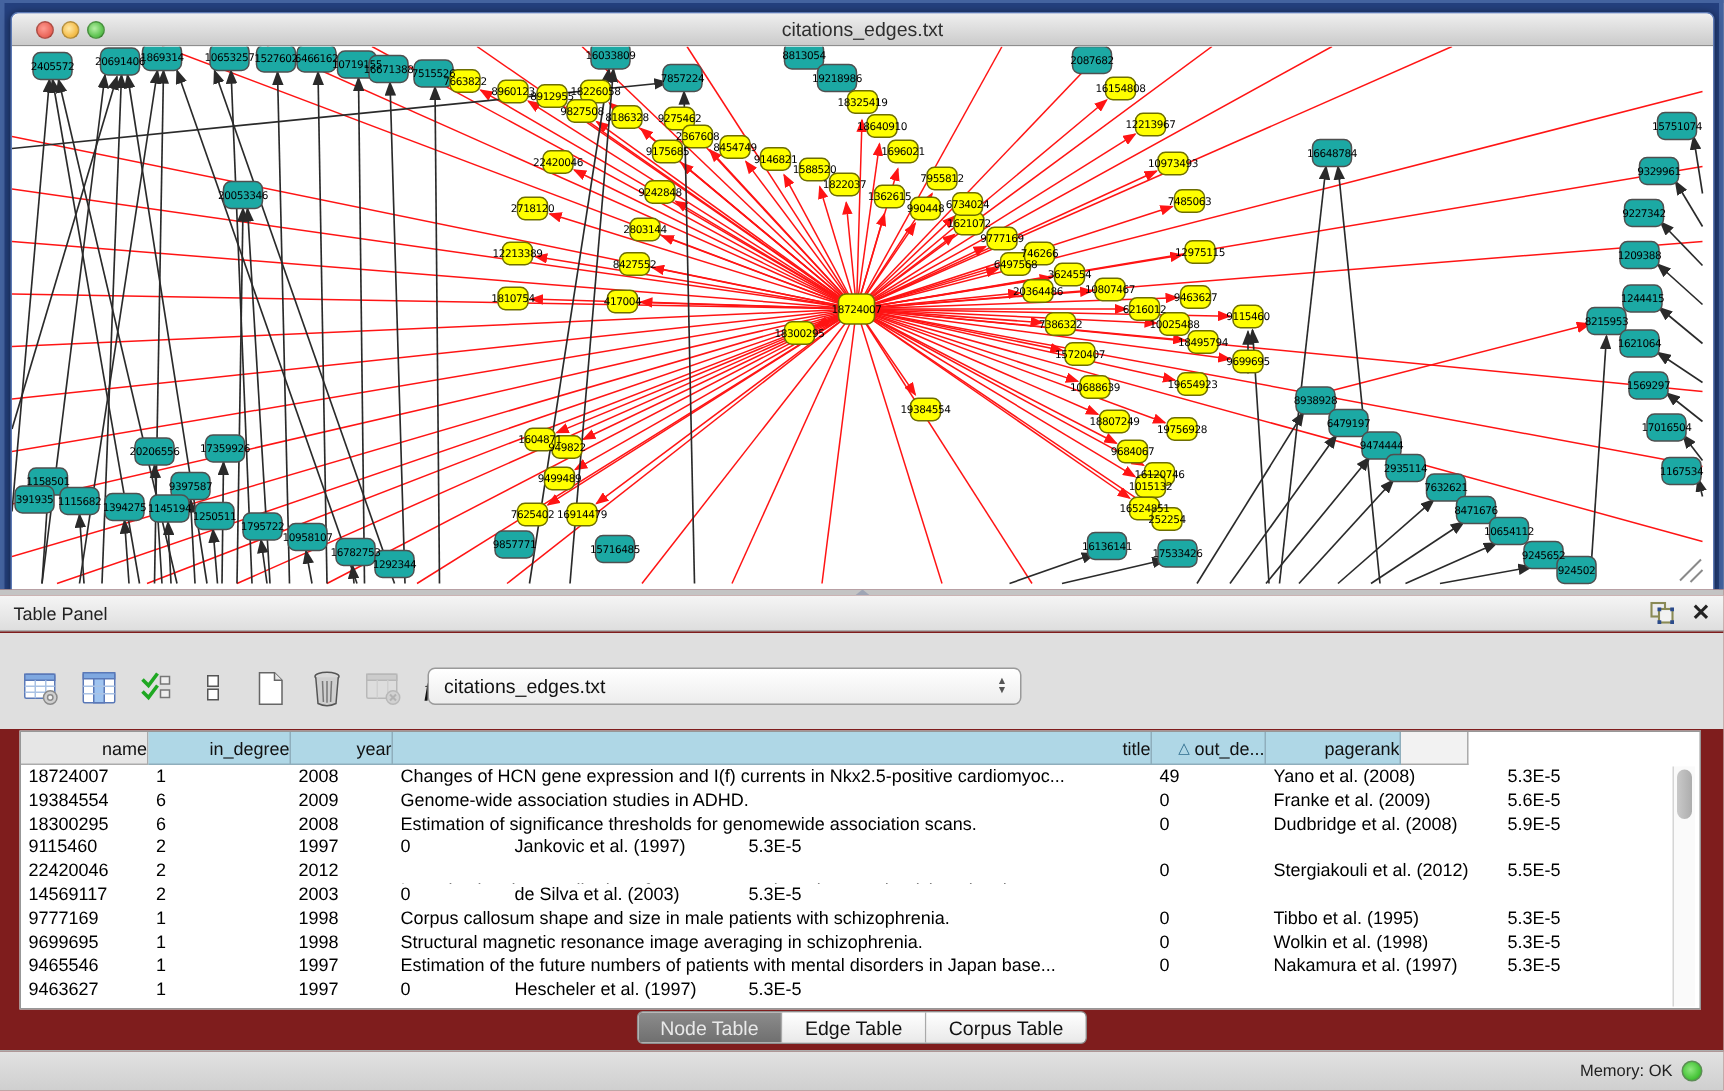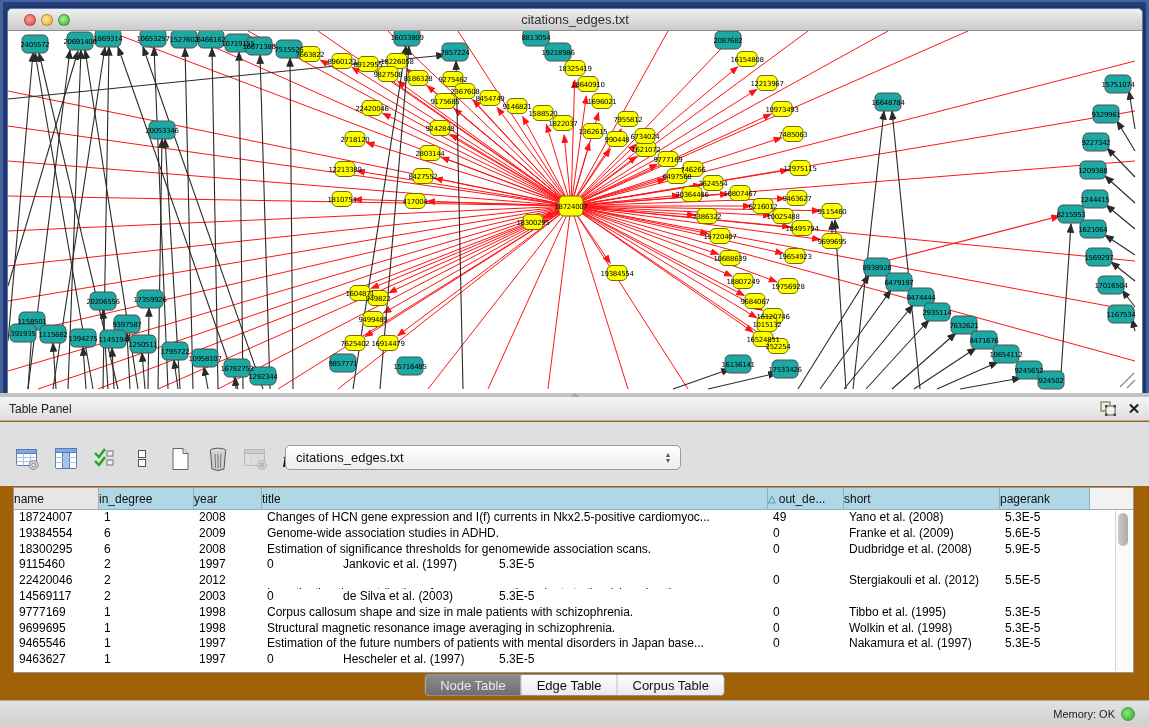--- a/index.html
+++ b/index.html
@@ -6,37 +6,37 @@
   html,body { width:1149px; height:727px; font-family:"Liberation Sans", sans-serif; background:#D4D4D4; overflow:hidden; }
   .desktop { position:absolute; left:0; top:0; width:1149px; height:393px; background:#24407E; border-left:3px solid #44639F; border-right:3px solid #44639F; border-top:2px solid #44639F; }
   .net-window { position:absolute; left:4px; top:6px; width:1136px; height:386px; background:#fff; border:1px solid #5C79B4; border-radius:5px 5px 0 0; box-shadow:0 1px 6px rgba(0,0,0,.5); }
   .titlebar { position:absolute; left:0; top:0; right:0; height:22px; background:linear-gradient(#EFEFEF,#CBCBCB); border-bottom:1px solid #8E8E8E; border-radius:5px 5px 0 0; }
   .tl { position:absolute; top:5px; width:12px; height:12px; border-radius:50%; border:1px solid rgba(0,0,0,.25); }
   .tl.red { left:16px; background:radial-gradient(circle at 4px 4px,#FF9C92,#EC6A5E 60%,#D5473B); }
   .tl.yellow { left:33px; background:radial-gradient(circle at 4px 4px,#FFE9A8,#F5BF4F 60%,#D9A32E); }
   .tl.green { left:50px; background:radial-gradient(circle at 4px 4px,#B5EFA5,#61C554 60%,#3E9E34); }
   .win-title { position:absolute; left:0; right:0; top:3px; text-align:center; font-size:13px; color:#2E2E2E; }
   .canvas { position:absolute; left:0; top:22px; width:1134px; height:362px; background:#fff; overflow:hidden; }
-  .bottom-panel { position:absolute; left:0; top:393px; width:1149px; height:334px; background:#a16207; }
+  .bottom-panel { position:absolute; left:0; top:393px; width:1149px; height:334px; background:#7f1d1d; }
   .splitter { position:absolute; left:0; top:0; width:1149px; height:4px; background:#C4C4C4; }
   .splitter-grip { position:absolute; left:570px; top:0px; width:10px; height:4px; background:#9FA6B5; clip-path:polygon(50% 0,100% 100%,0 100%); }
   .panel-header { position:absolute; left:0; top:4px; width:1149px; height:24px; background:linear-gradient(#F5F5F5,#DEDEDE); border-bottom:1px solid #ACACAC; }
   .panel-title { position:absolute; left:9px; top:5px; font-size:12px; color:#222; }
   .ph-float { position:absolute; left:1100px; top:4px; width:18px; height:16px; }
   .ph-close { position:absolute; left:1126px; top:4px; width:16px; height:16px; font-size:15px; font-weight:bold; color:#222; line-height:16px; text-align:center; }
   .toolbar { position:absolute; left:0; top:29px; width:1149px; height:64px; background:#DFDFDF; }
   .tool-row { position:absolute; left:14px; top:22px; height:30px; display:flex; align-items:center; gap:11px; }
   .tool-btn { width:27px; height:27px; display:flex; align-items:center; justify-content:center; }
   .combo { position:absolute; left:285px; top:23px; width:396px; height:25px; background:linear-gradient(#FFFFFF,#EDEDED); border:1px solid #9A9A9A; border-radius:5px; }
   .combo-text { position:absolute; left:10px; top:4px; font-size:13px; color:#111; }
   .combo-stepper { position:absolute; right:4px; top:3px; width:16px; height:18px; display:flex; flex-direction:column; align-items:center; justify-content:center; color:#555; }
   .combo-stepper span { font-size:7px; line-height:6px; }
   .tbl { position:absolute; left:13px; top:94px; width:1121px; height:186px; background:#fff; border:1px solid #979797; overflow:hidden; }
   .tbl-head { position:absolute; left:0; top:0; height:22px; display:flex; }
-  .th { height:22px; border-right:1px solid #8FAEBC; border-bottom:1px solid #8FAEBC; background:#AFD7E6; font-size:12px; color:#111; display:flex; align-items:center; justify-content:flex-start; overflow:hidden; white-space:nowrap; }
+  .th { height:22px; border-right:1px solid #8FAEBC; border-bottom:1px solid #8FAEBC; background:#AFD7E6; font-size:12px; color:#111; display:flex; align-items:center; justify-content:flex-end; overflow:hidden; white-space:nowrap; }
   .th.gray { background:#E6E6E6; border-right:1px solid #ABABAB; border-bottom:1px solid #ABABAB; }
   .th .sort { color:#2F6E8E; font-size:10px; margin-right:3px; }
   .tbl-body { position:absolute; left:0; top:22px; }
   .tr { display:flex; height:15.8px; }
   .td { font-size:12px; color:#000; padding-left:5px; overflow:hidden; white-space:nowrap; line-height:15.8px; }
   .vscroll { position:absolute; right:3px; top:23px; width:15px; height:160px; background:#FAFAFA; border-left:1px solid #D5D5D5; }
   .vthumb { position:absolute; left:2px; top:2px; width:10px; height:33px; background:linear-gradient(90deg,#C9C9C9,#ADADAD); border-radius:6px; }
   .tabs { position:absolute; left:50%; transform:translateX(-50%); top:281px; height:22px; display:inline-flex; border:1px solid #8E8E8E; border-radius:4px; overflow:hidden; background:#fff; }
   .tab { height:100%; padding:0 15px; font-size:13px; color:#111; background:linear-gradient(#FFFFFF,#E9E9E9); display:flex; align-items:center; border-right:1px solid #A9A9A9; }
   .tab:last-child { border-right:none; }
@@ -576,23 +576,20 @@
         <div class="th" style="width: 68px;">
           <span>year</span>
         </div>
         <div class="th" style="width: 506px;">
           <span>title</span>
         </div>
         <div class="th" style="width: 76px;">
           <span class="sort">△</span>
           <span>out_de...</span>
         </div>
-        <div class="th" style="width: 156px;">
-          <span>short</span>
-        </div>
         <div class="th" style="width: 90px;">
           <span>pagerank</span>
         </div>
         <div class="th gray" style="width: 45px; background: rgb(242, 242, 242);"></div>
       </div>
     <div class="tbl-body" id="tbl-body">
         <div class="tr">
           <div class="td" style="width: 85px;">18724007</div>
           <div class="td" style="width: 95px;">1</div>
           <div class="td" style="width: 68px;">2008</div>

